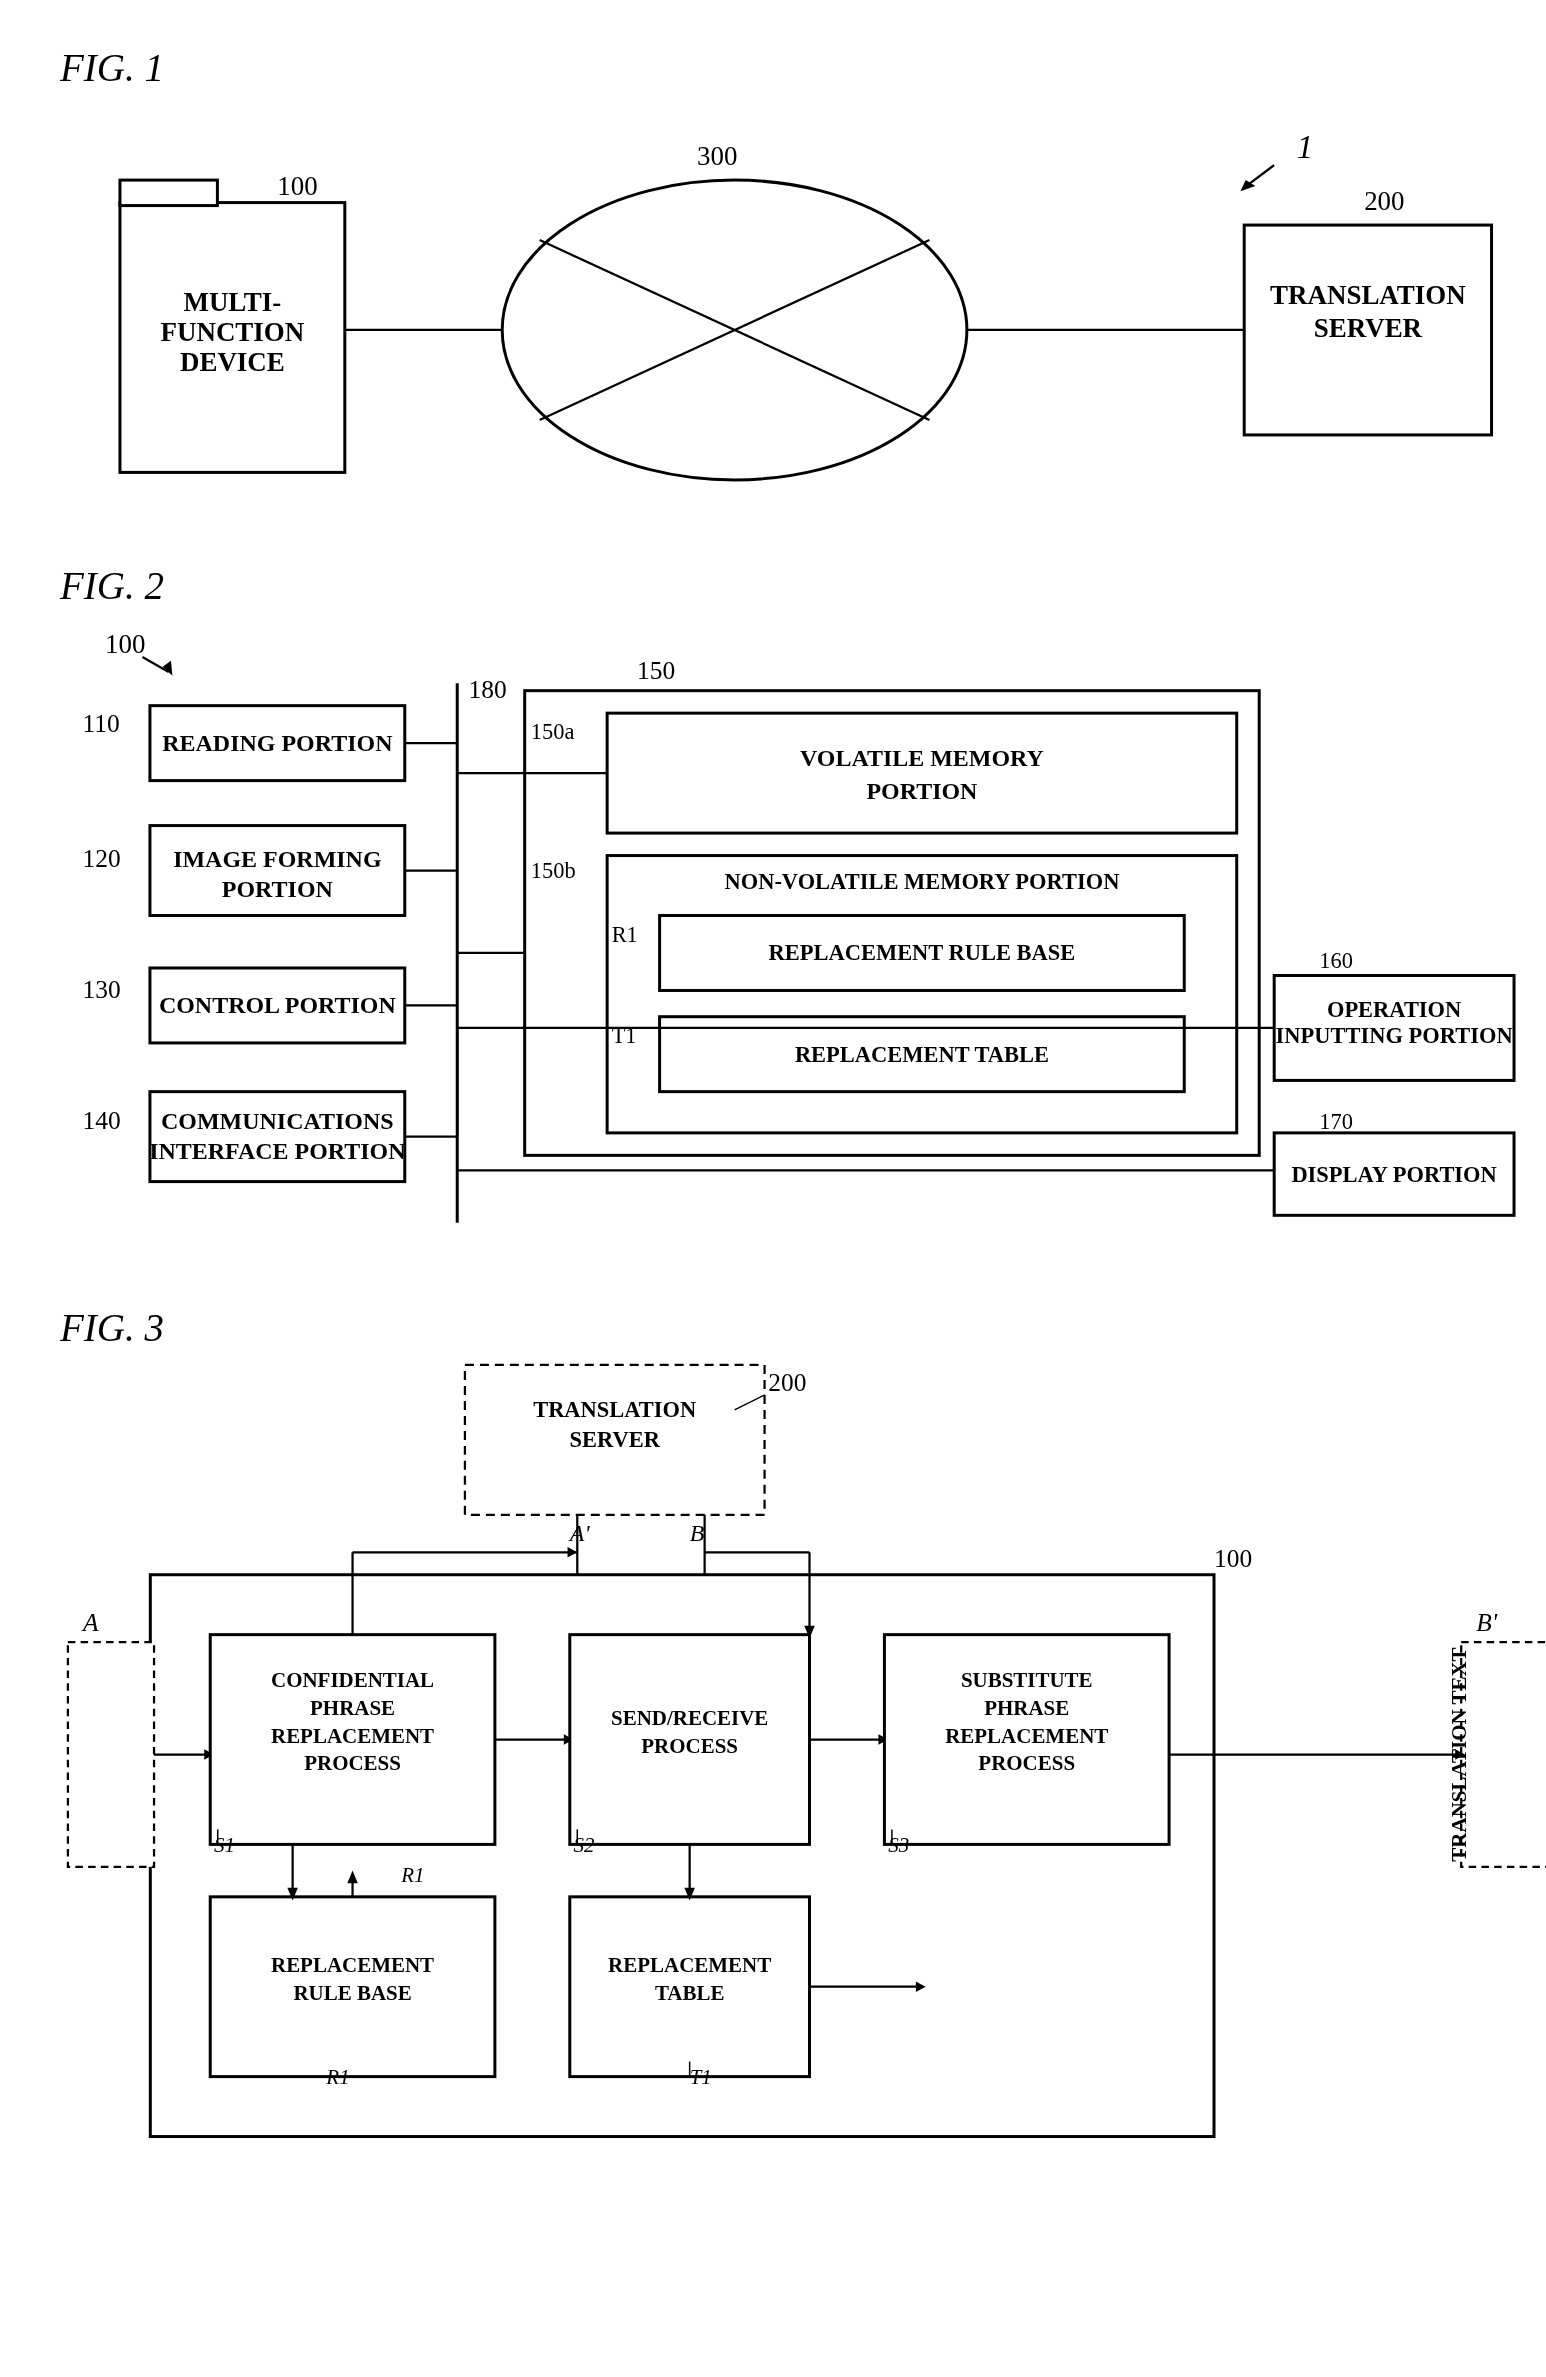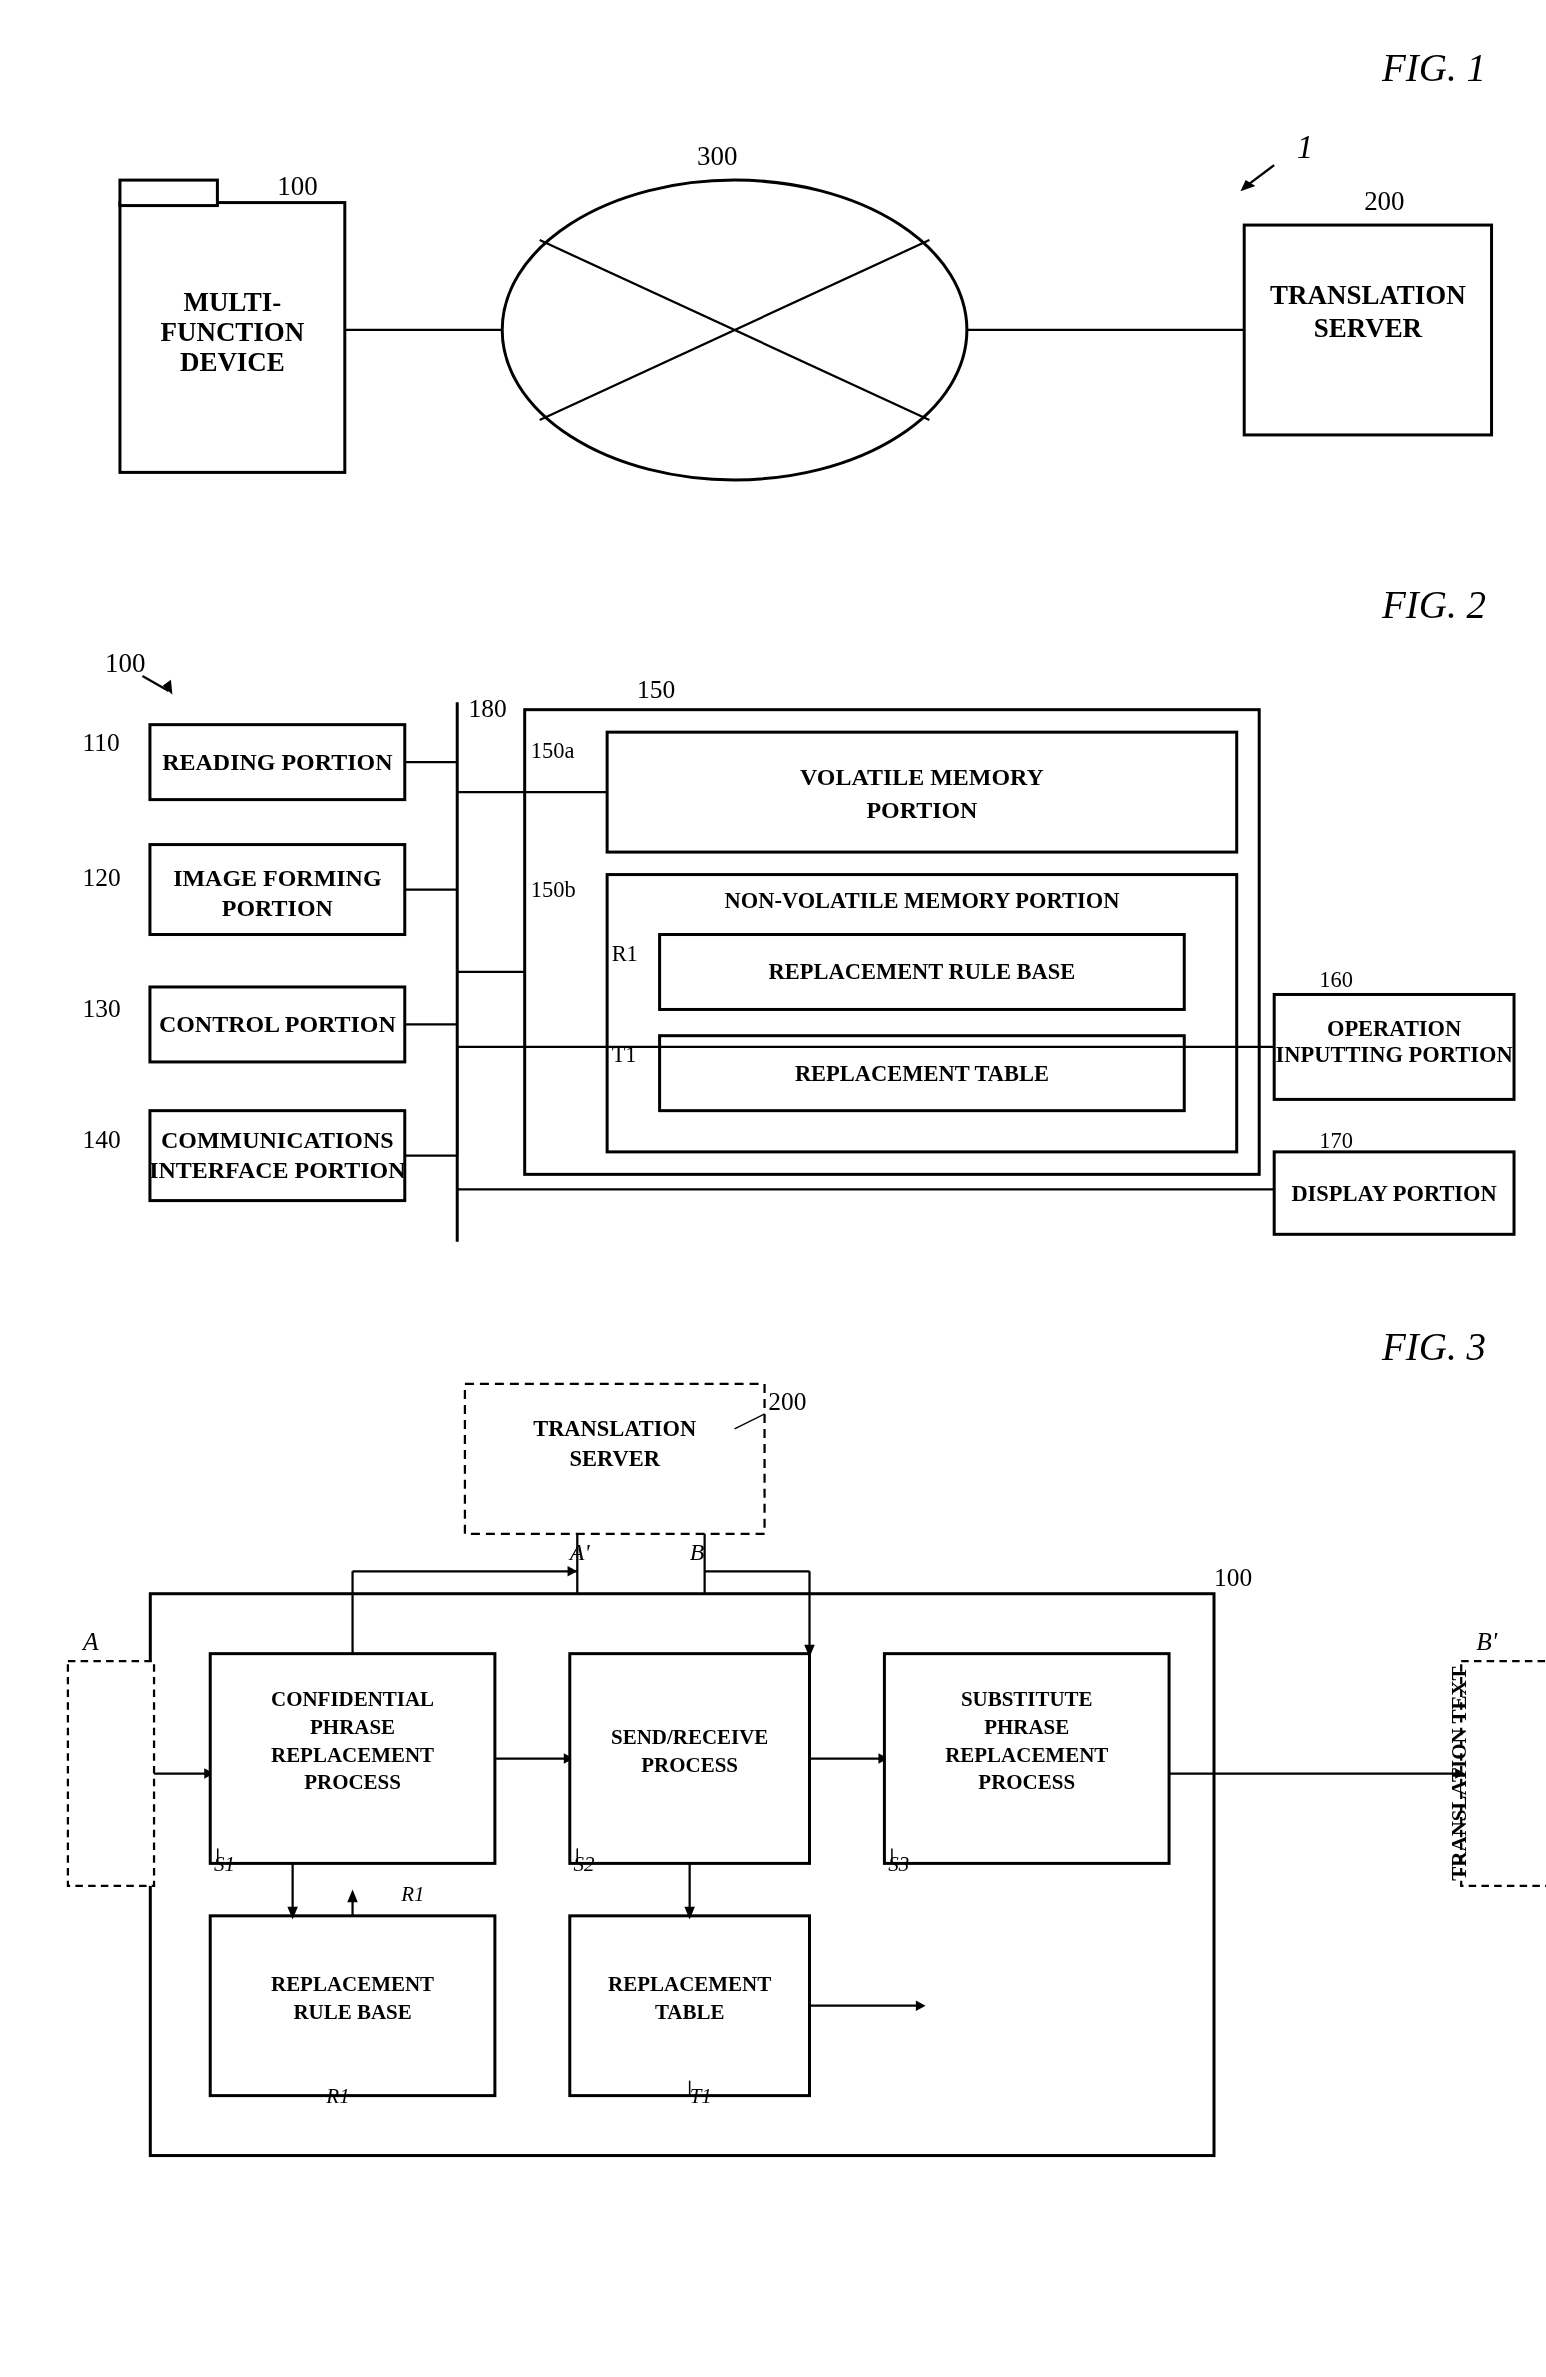--- a/index.html
+++ b/index.html
@@ -18,21 +18,21 @@
       background: white;
       position: relative;
       padding: 45px 60px;
     }
 
     
     .fig-title {
       font-style: italic;
       font-size: 39px;
       font-weight: normal;
-      text-align: right;
+      text-align: left;
     }
 
     svg text {
       font-family: 'Times New Roman', Times, serif;
     }
   </style>
 </head>
 <body>
 
 <div class="page">
@@ -67,21 +67,21 @@
 
       <text x="1740" y="160" font-size="36" font-family="Times New Roman">200</text>
 
       <line x1="380" y1="320" x2="590" y2="320" stroke="black" stroke-width="3"></line>
 
       <line x1="1210" y1="320" x2="1580" y2="320" stroke="black" stroke-width="3"></line>
 
     </svg>
   </div>
 
-  <div style="margin-top: 27px;">
+  <div style="margin-top: 8px;">
     <div class="fig-title">FIG. 2</div>
 
     <svg width="1499" height="675" viewBox="0 0 2000 900" style="display:block; margin: 0 auto;">
 
       <text x="60" y="60" font-size="36" font-family="Times New Roman">100</text>
       <line x1="110" y1="65" x2="145" y2="85" stroke="black" stroke-width="3"></line>
       <polygon points="150,90 137,78 148,70" fill="black"></polygon>
 
       <text x="30" y="165" font-size="34" font-family="Times New Roman">110</text>
       <rect x="120" y="130" width="340" height="100" fill="white" stroke="black" stroke-width="4"></rect>

